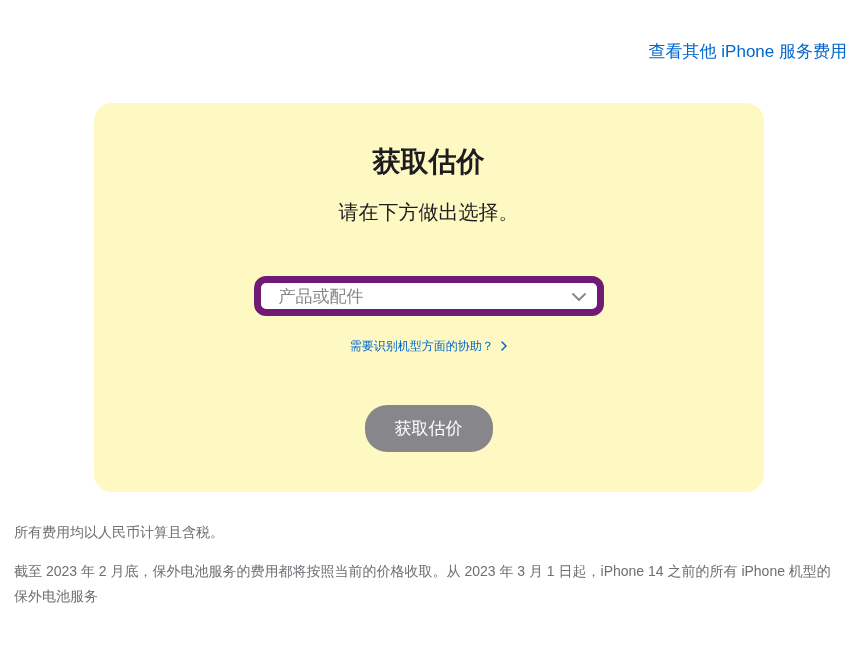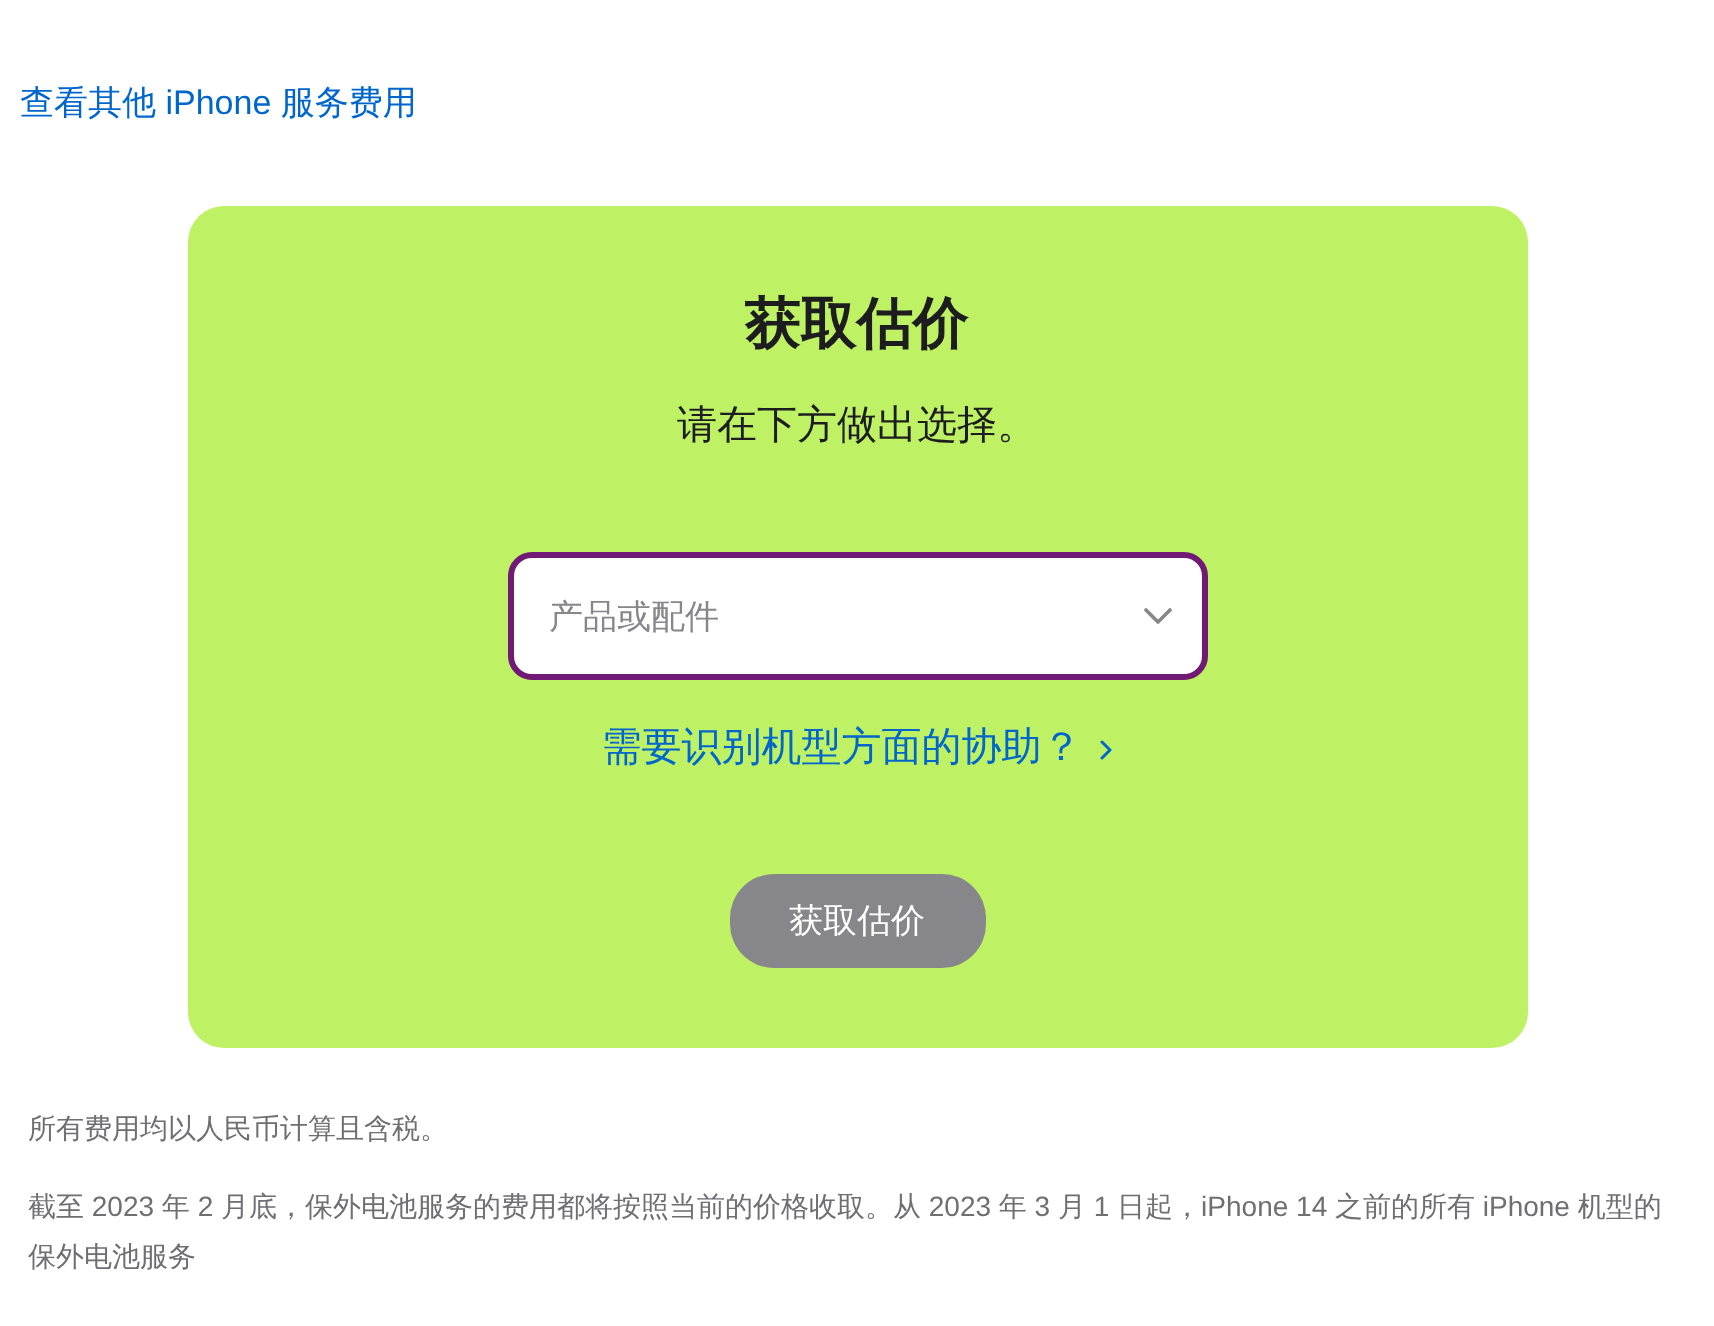--- a/index.html
+++ b/index.html
@@ -11,30 +11,30 @@
       font-family: -apple-system, BlinkMacSystemFont, "Segoe UI", "PingFang SC", "Microsoft YaHei", sans-serif;
       background: #fff;
       width: 857px;
       height: 663px;
       overflow: hidden;
     }
     .container {
       padding: 40px 10px 20px 10px;
     }
     .top-link {
-      text-align: left;
+      text-align: right;
       margin-bottom: 40px;
     }
     .top-link a {
       color: #0066cc;
       text-decoration: none;
       font-size: 17px;
     }
     .card {
-      background: #bef264;
+      background: #fef9c3;
       border-radius: 18px;
       width: 670px;
       margin: 0 auto;
       padding: 40px 60px 40px 60px;
       text-align: center;
     }
     .card-title {
       font-size: 28px;
       font-weight: 600;
       color: #1d1d1f;
@@ -45,23 +45,23 @@
       color: #1d1d1f;
       margin-bottom: 50px;
     }
     .select-wrapper {
       position: relative;
       width: 350px;
       margin: 0 auto 18px auto;
     }
     .select-field {
       width: 100%;
-      height: 64px;
+      height: 40px;
       background: #fff;
-      border: 3px solid #701a75;
+      border: 7px solid #701a75;
       border-radius: 12px;
       padding: 0 44px 0 18px;
       font-size: 17px;
       color: #86868b;
       text-align: left;
       cursor: pointer;
       appearance: none;
       display: flex;
       align-items: center;
     }
@@ -73,21 +73,21 @@
       pointer-events: none;
       color: #86868b;
     }
     .help-link {
       margin-top: 20px;
       margin-bottom: 50px;
     }
     .help-link a {
       color: #0066cc;
       text-decoration: none;
-      font-size: 20px;
+      font-size: 12px;
     }
     .help-link .chev-right {
       display: inline-block;
       margin-left: 4px;
       vertical-align: middle;
     }
     .submit-btn {
       background: #86868b;
       color: #fff;
       border: none;

